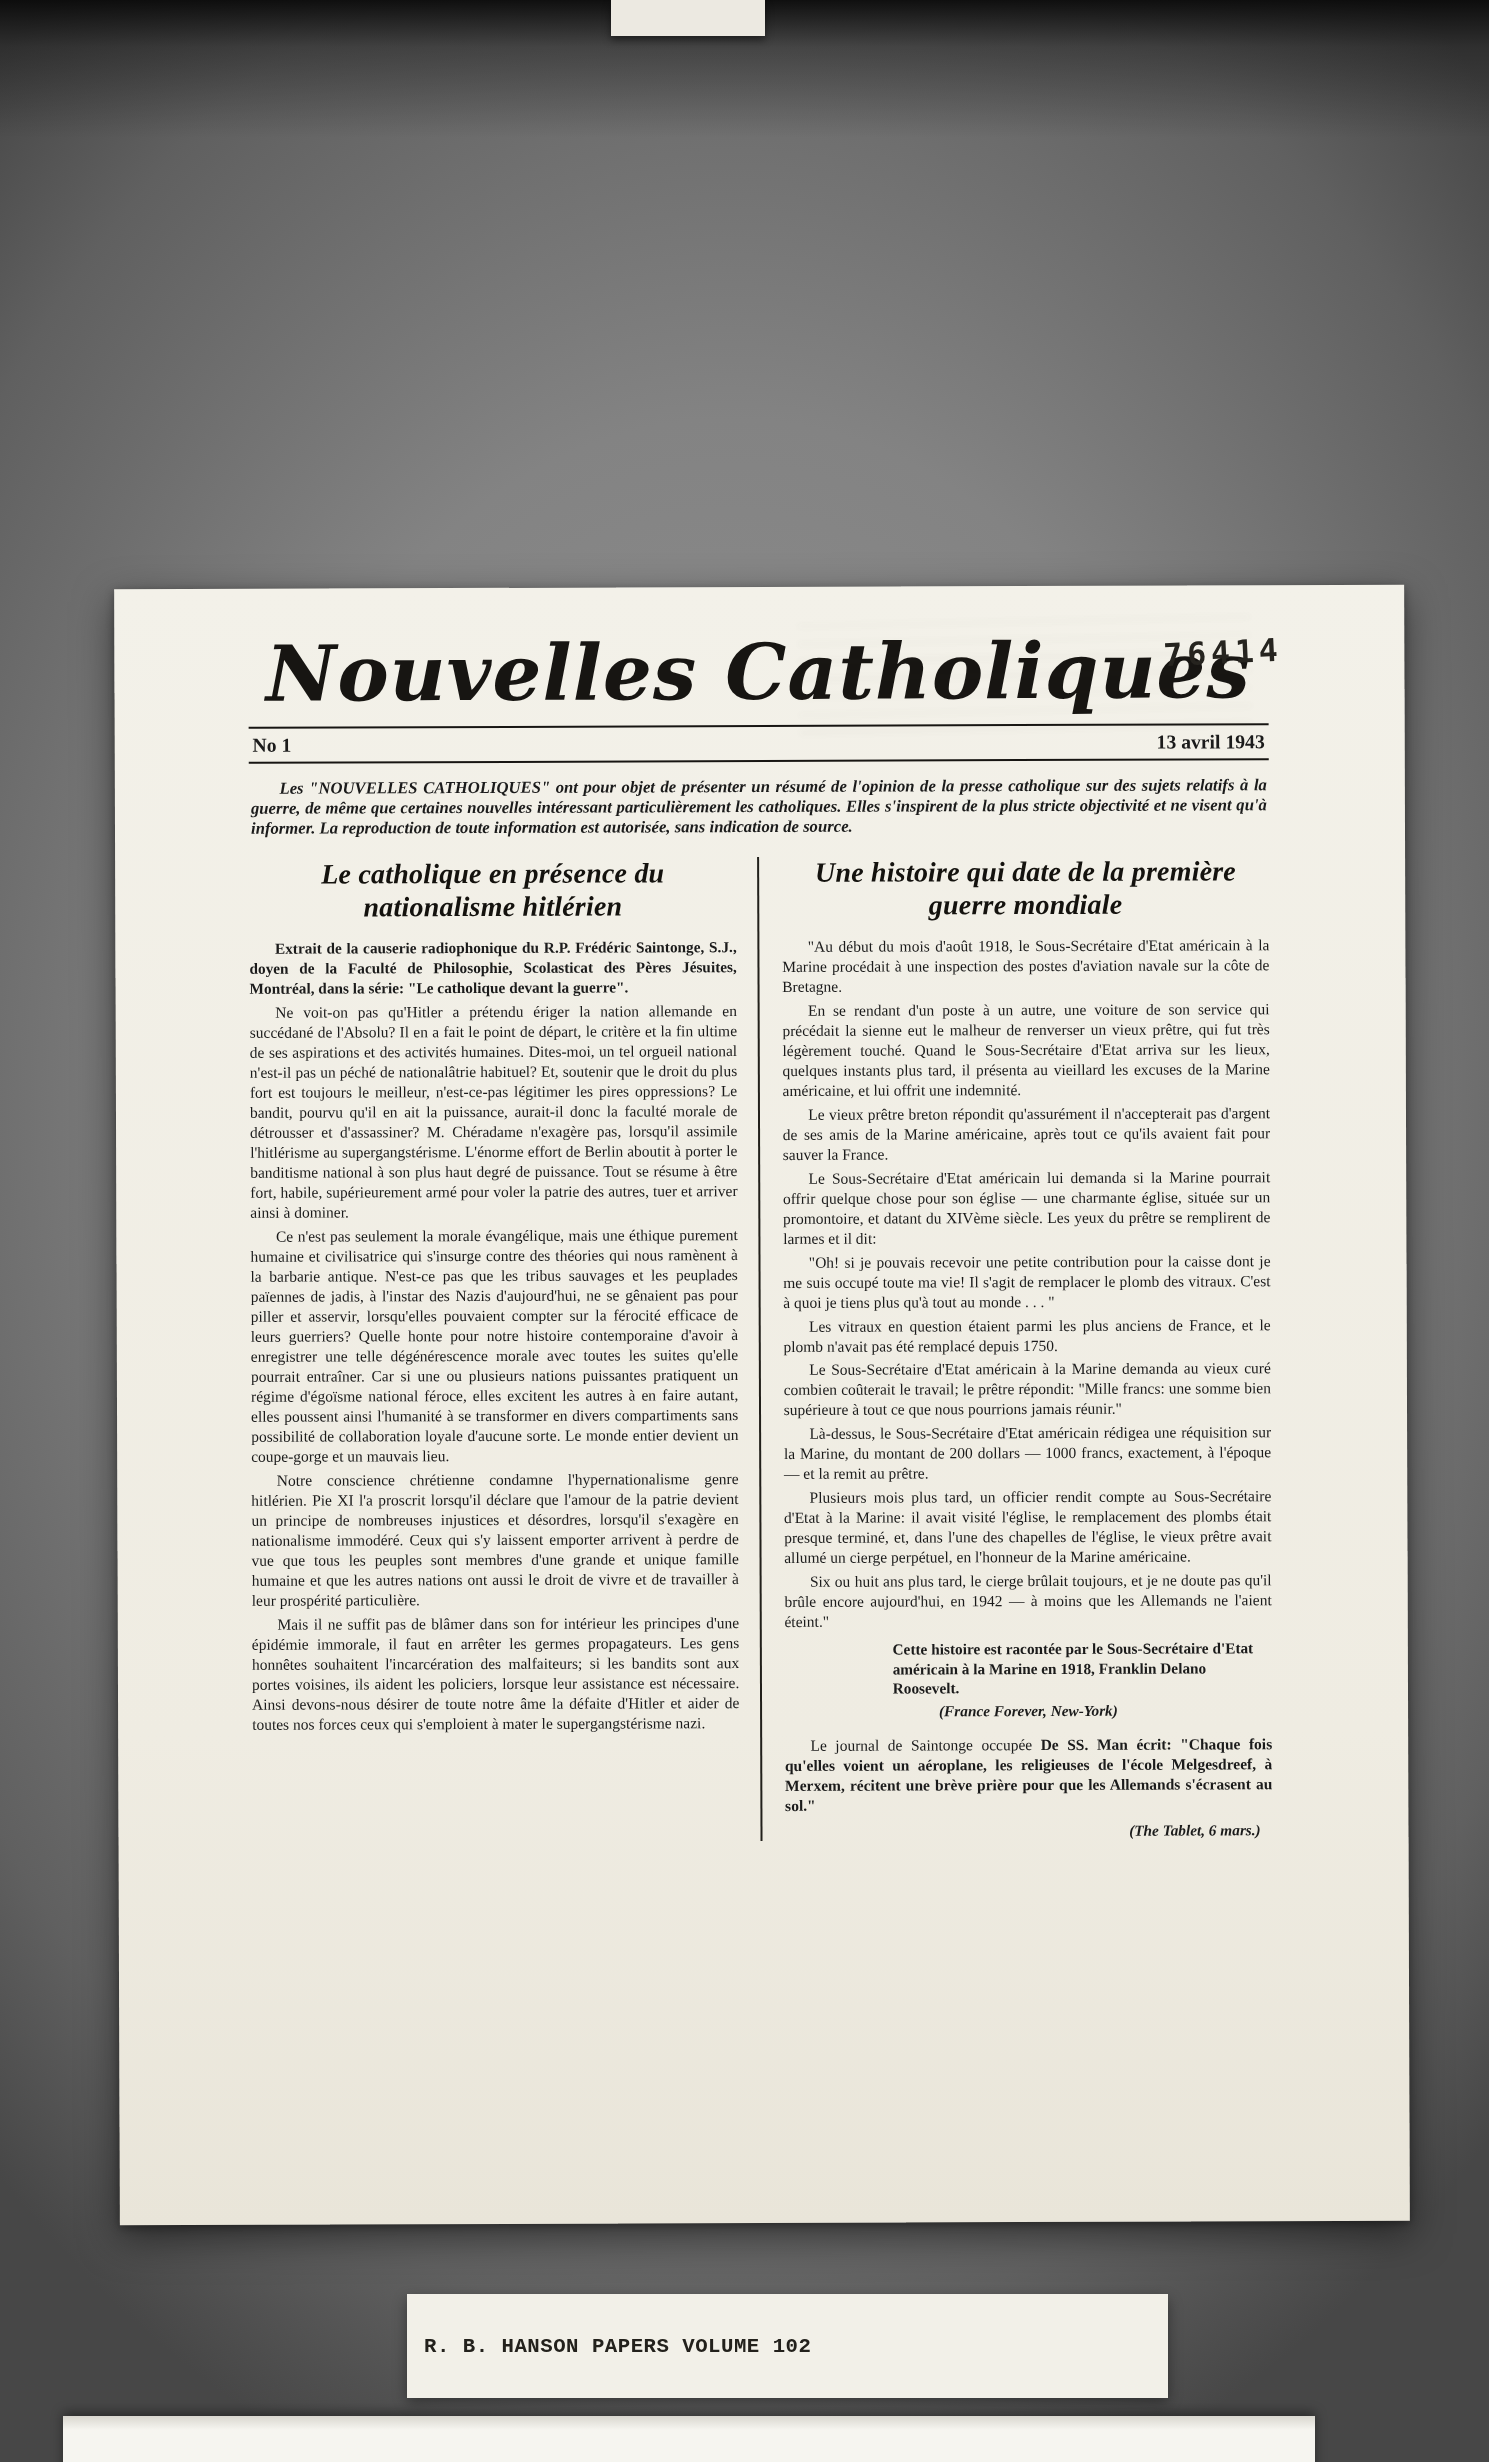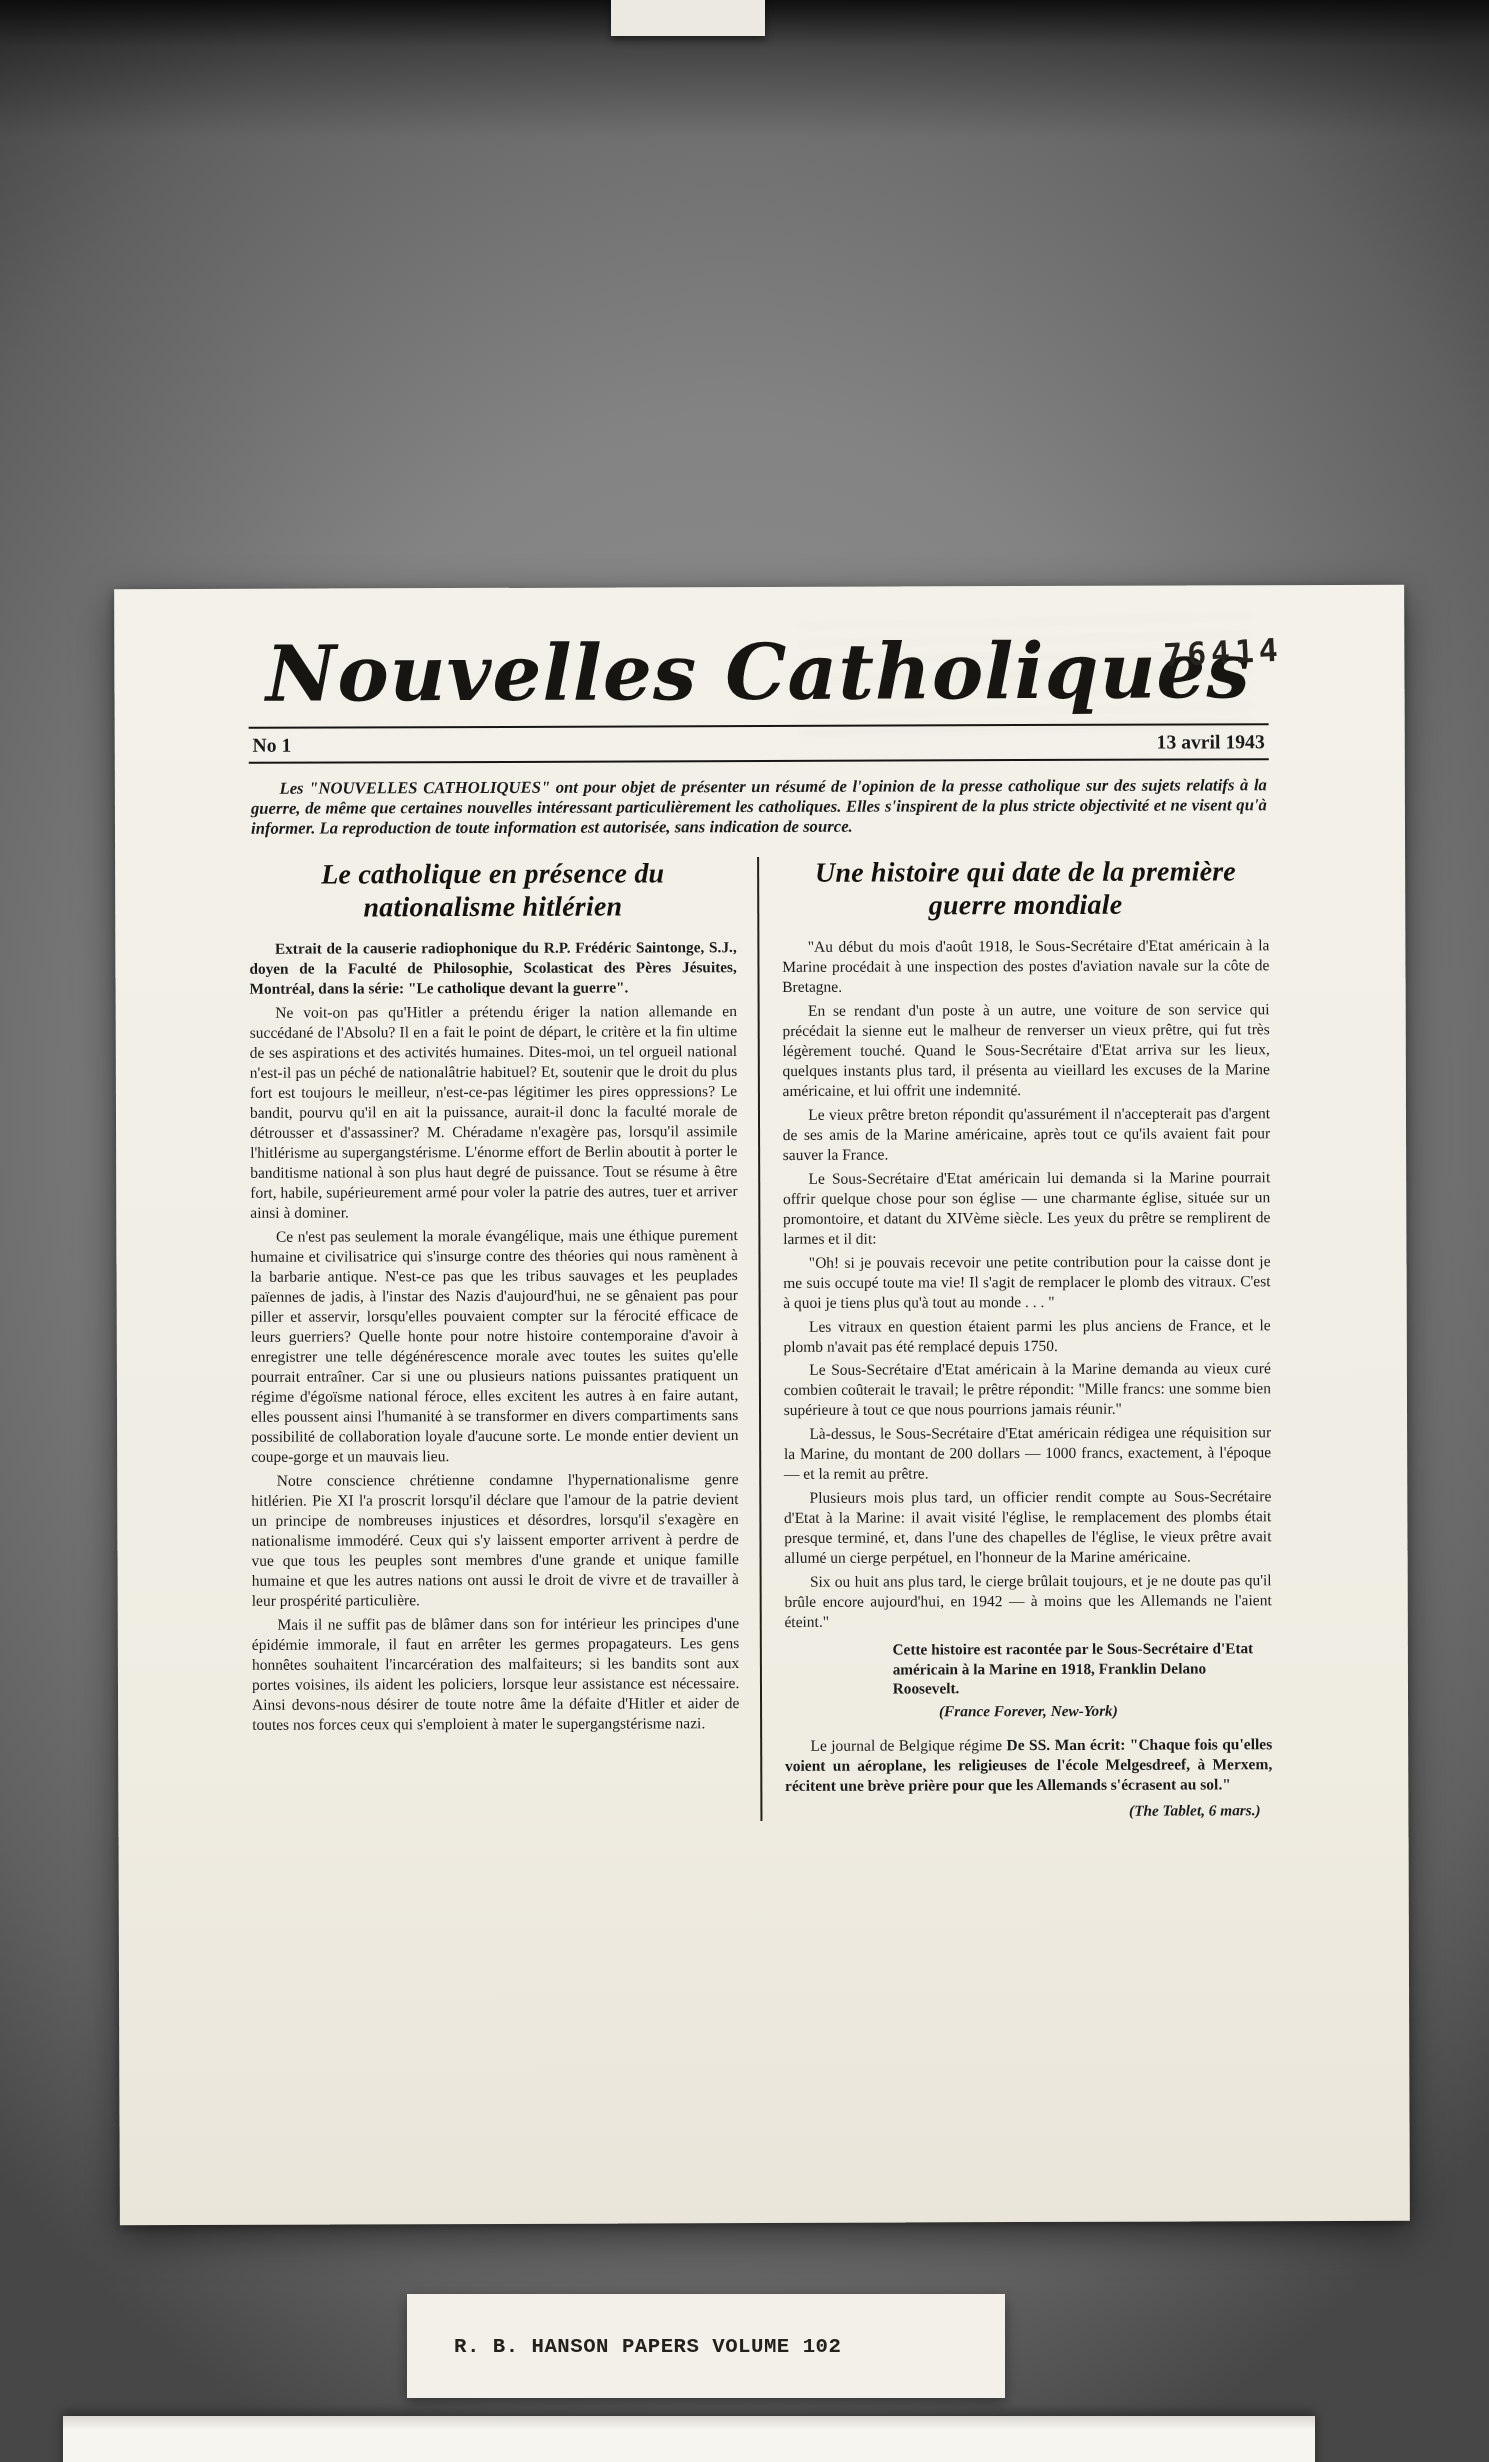--- a/index.html
+++ b/index.html
@@ -87,23 +87,23 @@
     margin:7.9px 0 3.9px 108px; font-weight:bold;
     font-size:15.3px; line-height:19.7px;
   }
 
   .source { font-weight:bold; font-style:italic; font-size:15.3px; }
   .source-center { text-align:center; margin:3.9px 0 14.8px; }
   .source-right  { text-align:right;  margin:6.9px 11.8px 0 0; }
 
   
   .hanson {
-    position:absolute; left:407px; top:2294px; width:598px; height:104px;
+    position:absolute; left:407px; top:2294px; width:761px; height:104px;
     background:#f2f0e8; box-shadow:0 4.9px 12.8px rgba(0,0,0,.4);
-    display:flex; align-items:center; padding-left:47px; box-sizing:border-box;
+    display:flex; align-items:center; padding-left:17px; box-sizing:border-box;
   }
   .hanson span {
     font-family:"Liberation Mono", monospace; font-weight:bold;
     font-size:20.7px; letter-spacing:0.5px; color:#23211c;
   }
 
   
   .card {
     position:absolute; left:63px; top:2416px; width:1252px; height:373px;
     background:linear-gradient(180deg, #d9d7cf 0px, #f6f5f0 13.8px, #f6f5f0 100%);
@@ -149,21 +149,21 @@
       <p class="body">Le vieux prêtre breton répondit qu'assurément il n'accepterait pas d'argent de ses amis de la Marine américaine, après tout ce qu'ils avaient fait pour sauver la France.</p>
       <p class="body">Le Sous-Secrétaire d'Etat américain lui demanda si la Marine pourrait offrir quelque chose pour son église — une charmante église, située sur un promontoire, et datant du XIVème siècle.  Les yeux du prêtre se remplirent de larmes et il dit:</p>
       <p class="body">"Oh! si je pouvais recevoir une petite contribution pour la caisse dont je me suis occupé toute ma vie!  Il s'agit de remplacer le plomb des vitraux.  C'est à quoi je tiens plus qu'à tout au monde . . . "</p>
       <p class="body">Les vitraux en question étaient parmi les plus anciens de France, et le plomb n'avait pas été remplacé depuis 1750.</p>
       <p class="body">Le Sous-Secrétaire d'Etat américain à la Marine demanda au vieux curé combien coûterait le travail; le prêtre répondit: "Mille francs: une somme bien supérieure à tout ce que nous pourrions jamais réunir."</p>
       <p class="body">Là-dessus, le Sous-Secrétaire d'Etat américain rédigea une réquisition sur la Marine, du montant de 200 dollars — 1000 francs, exactement, à l'époque — et la remit au prêtre.</p>
       <p class="body">Plusieurs mois plus tard, un officier rendit compte au Sous-Secrétaire d'Etat à la Marine: il avait visité l'église, le remplacement des plombs était presque terminé, et, dans l'une des chapelles de l'église, le vieux prêtre avait allumé un cierge perpétuel, en l'honneur de la Marine américaine.</p>
       <p class="body">Six ou huit ans plus tard, le cierge brûlait toujours, et je ne doute pas qu'il brûle encore aujourd'hui, en 1942 — à moins que les Allemands ne l'aient éteint."</p>
       <div class="attribution">Cette histoire est racontée par le Sous-Secrétaire d'Etat américain à la Marine en 1918, Franklin Delano Roosevelt.</div>
       <div class="source source-center">(France Forever, New-York)</div>
-      <p class="body closing"><span>Le journal de Belgique régime </span><strong>De SS. Man écrit: "Chaque fois qu'elles voient un aéroplane, les religieuses de l'école Melgesdreef, à Merxem, récitent une brève prière pour que les Allemands s'écrasent au sol."</strong></p>
+      <p class="body closing"><span>Le journal de Saintonge occupée </span><strong>De SS. Man écrit: "Chaque fois qu'elles voient un aéroplane, les religieuses de l'école Melgesdreef, à Merxem, récitent une brève prière pour que les Allemands s'écrasent au sol."</strong></p>
       <div class="source source-right">(The Tablet, 6 mars.)</div>
     </div>
 
   </div>
 </div>
 
 <div class="hanson">
   <span>R. B. HANSON PAPERS VOLUME 102</span>
 </div>
 

